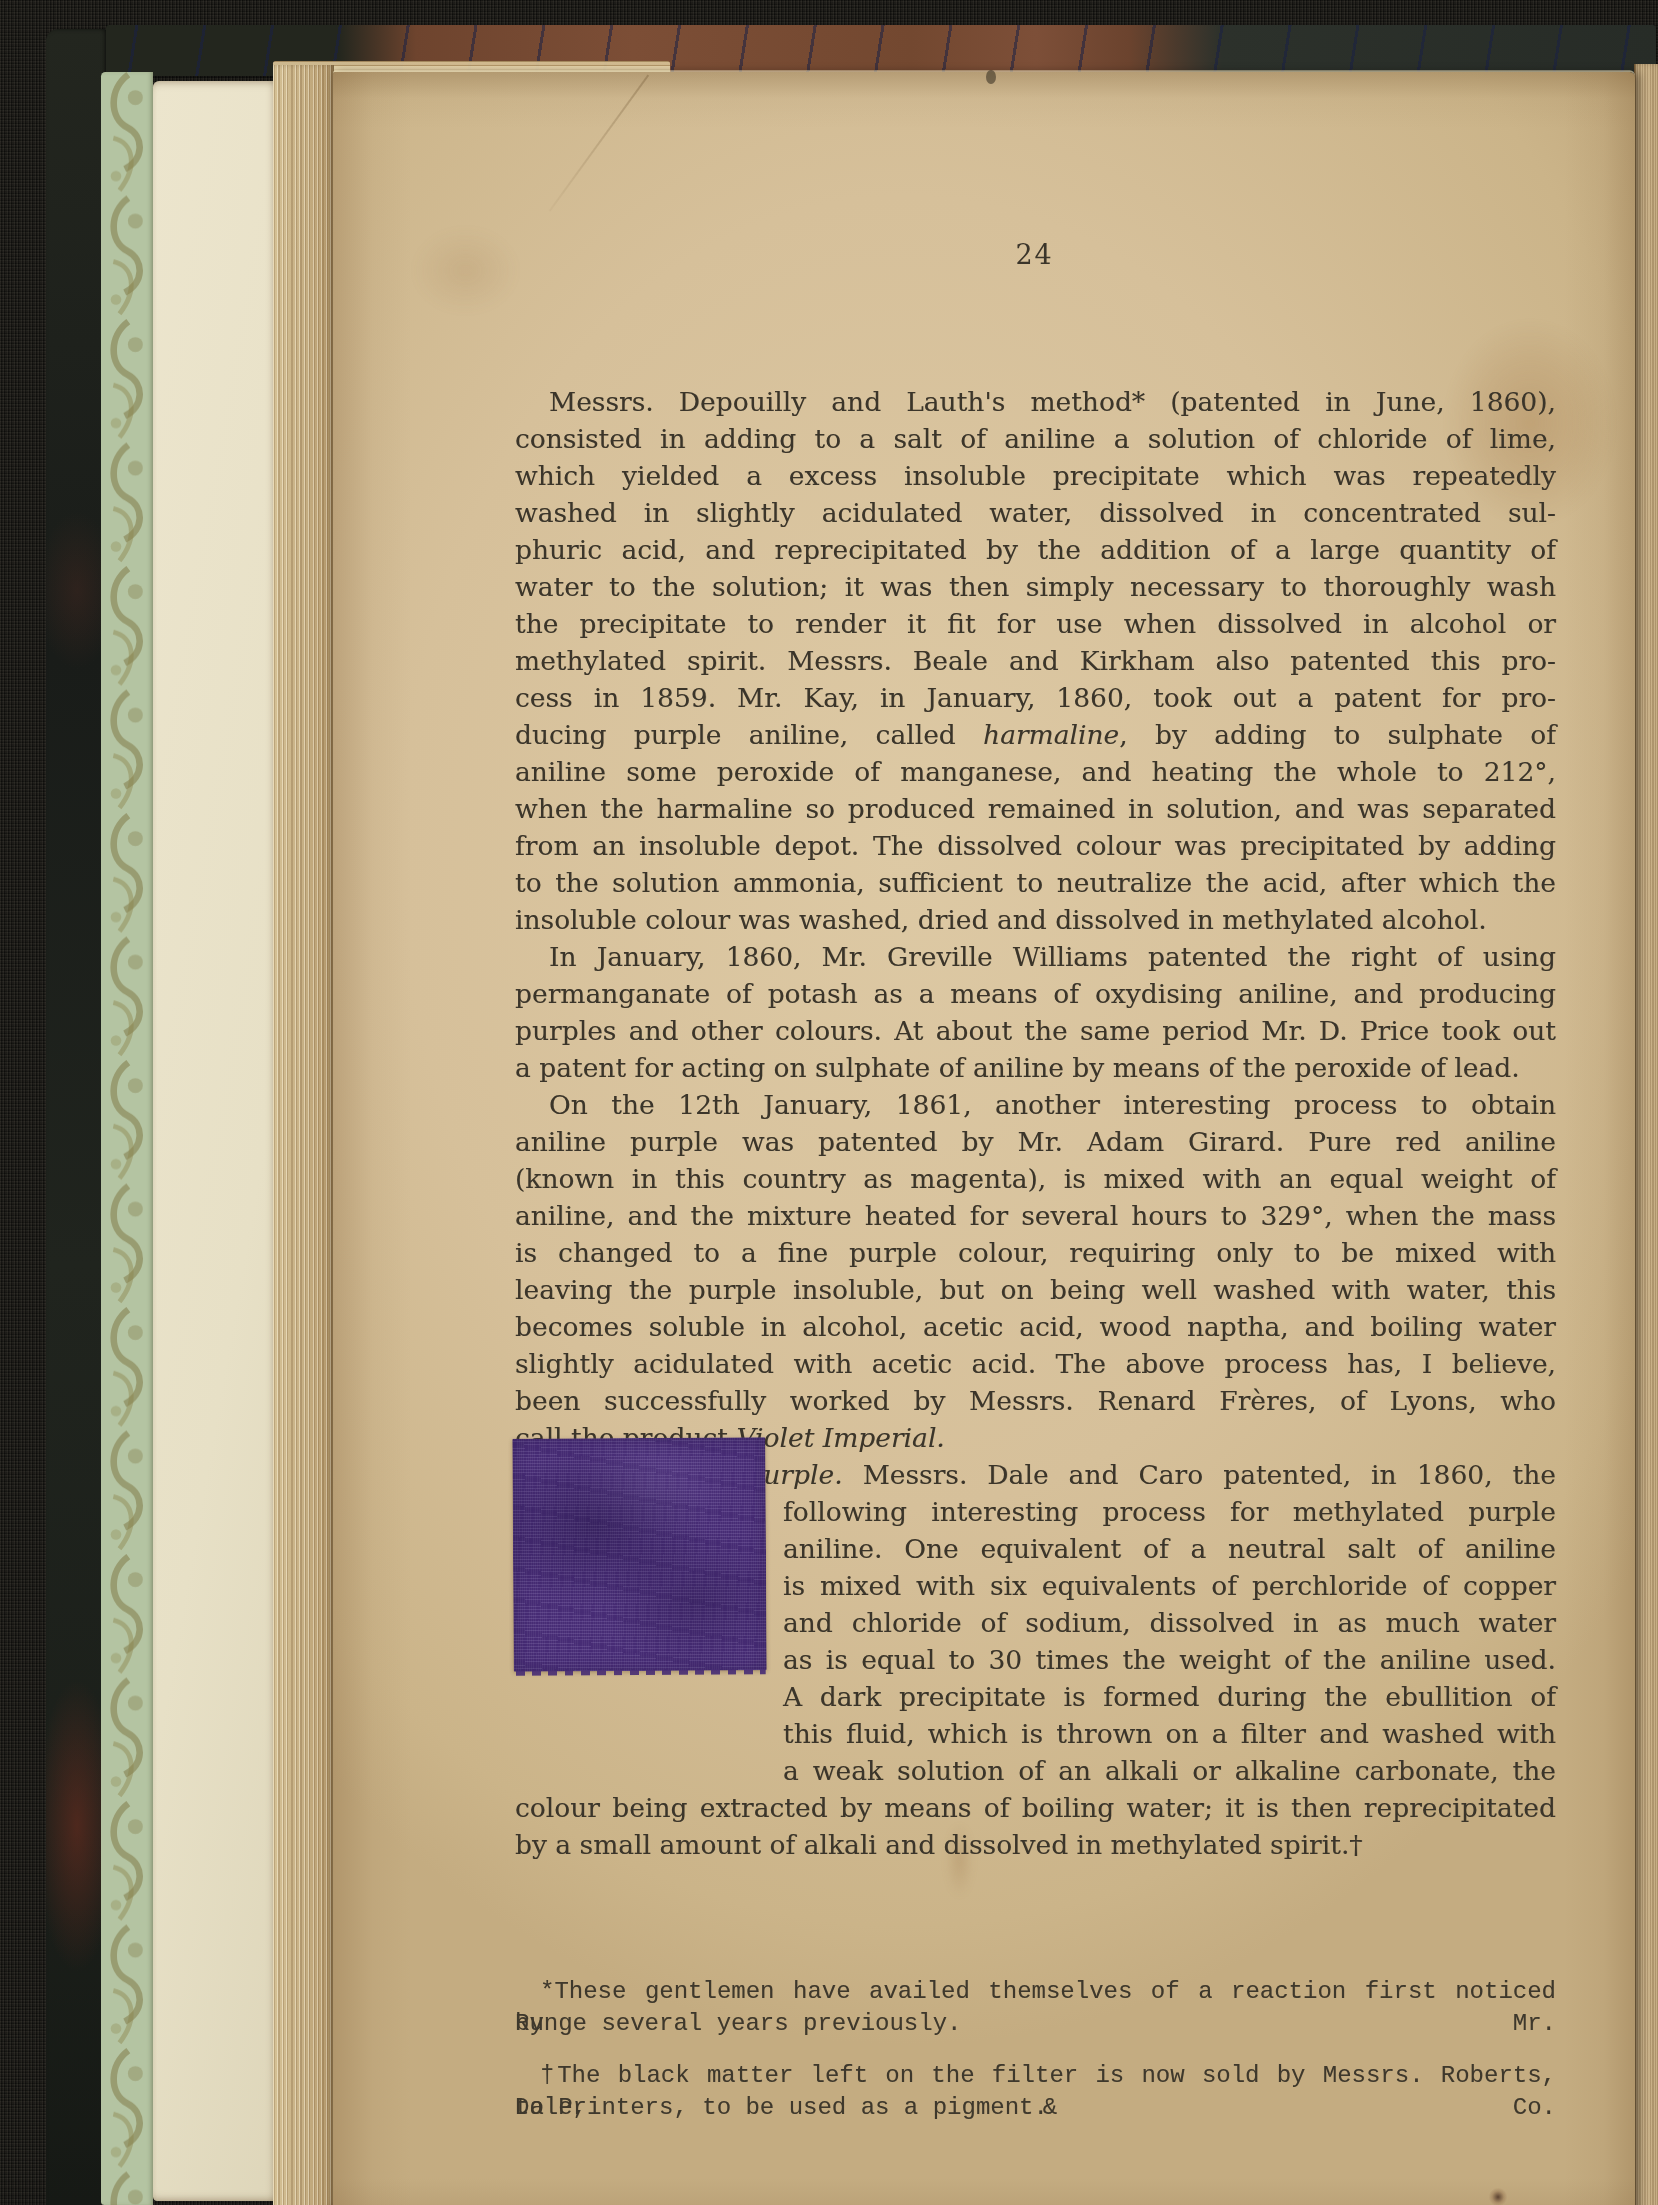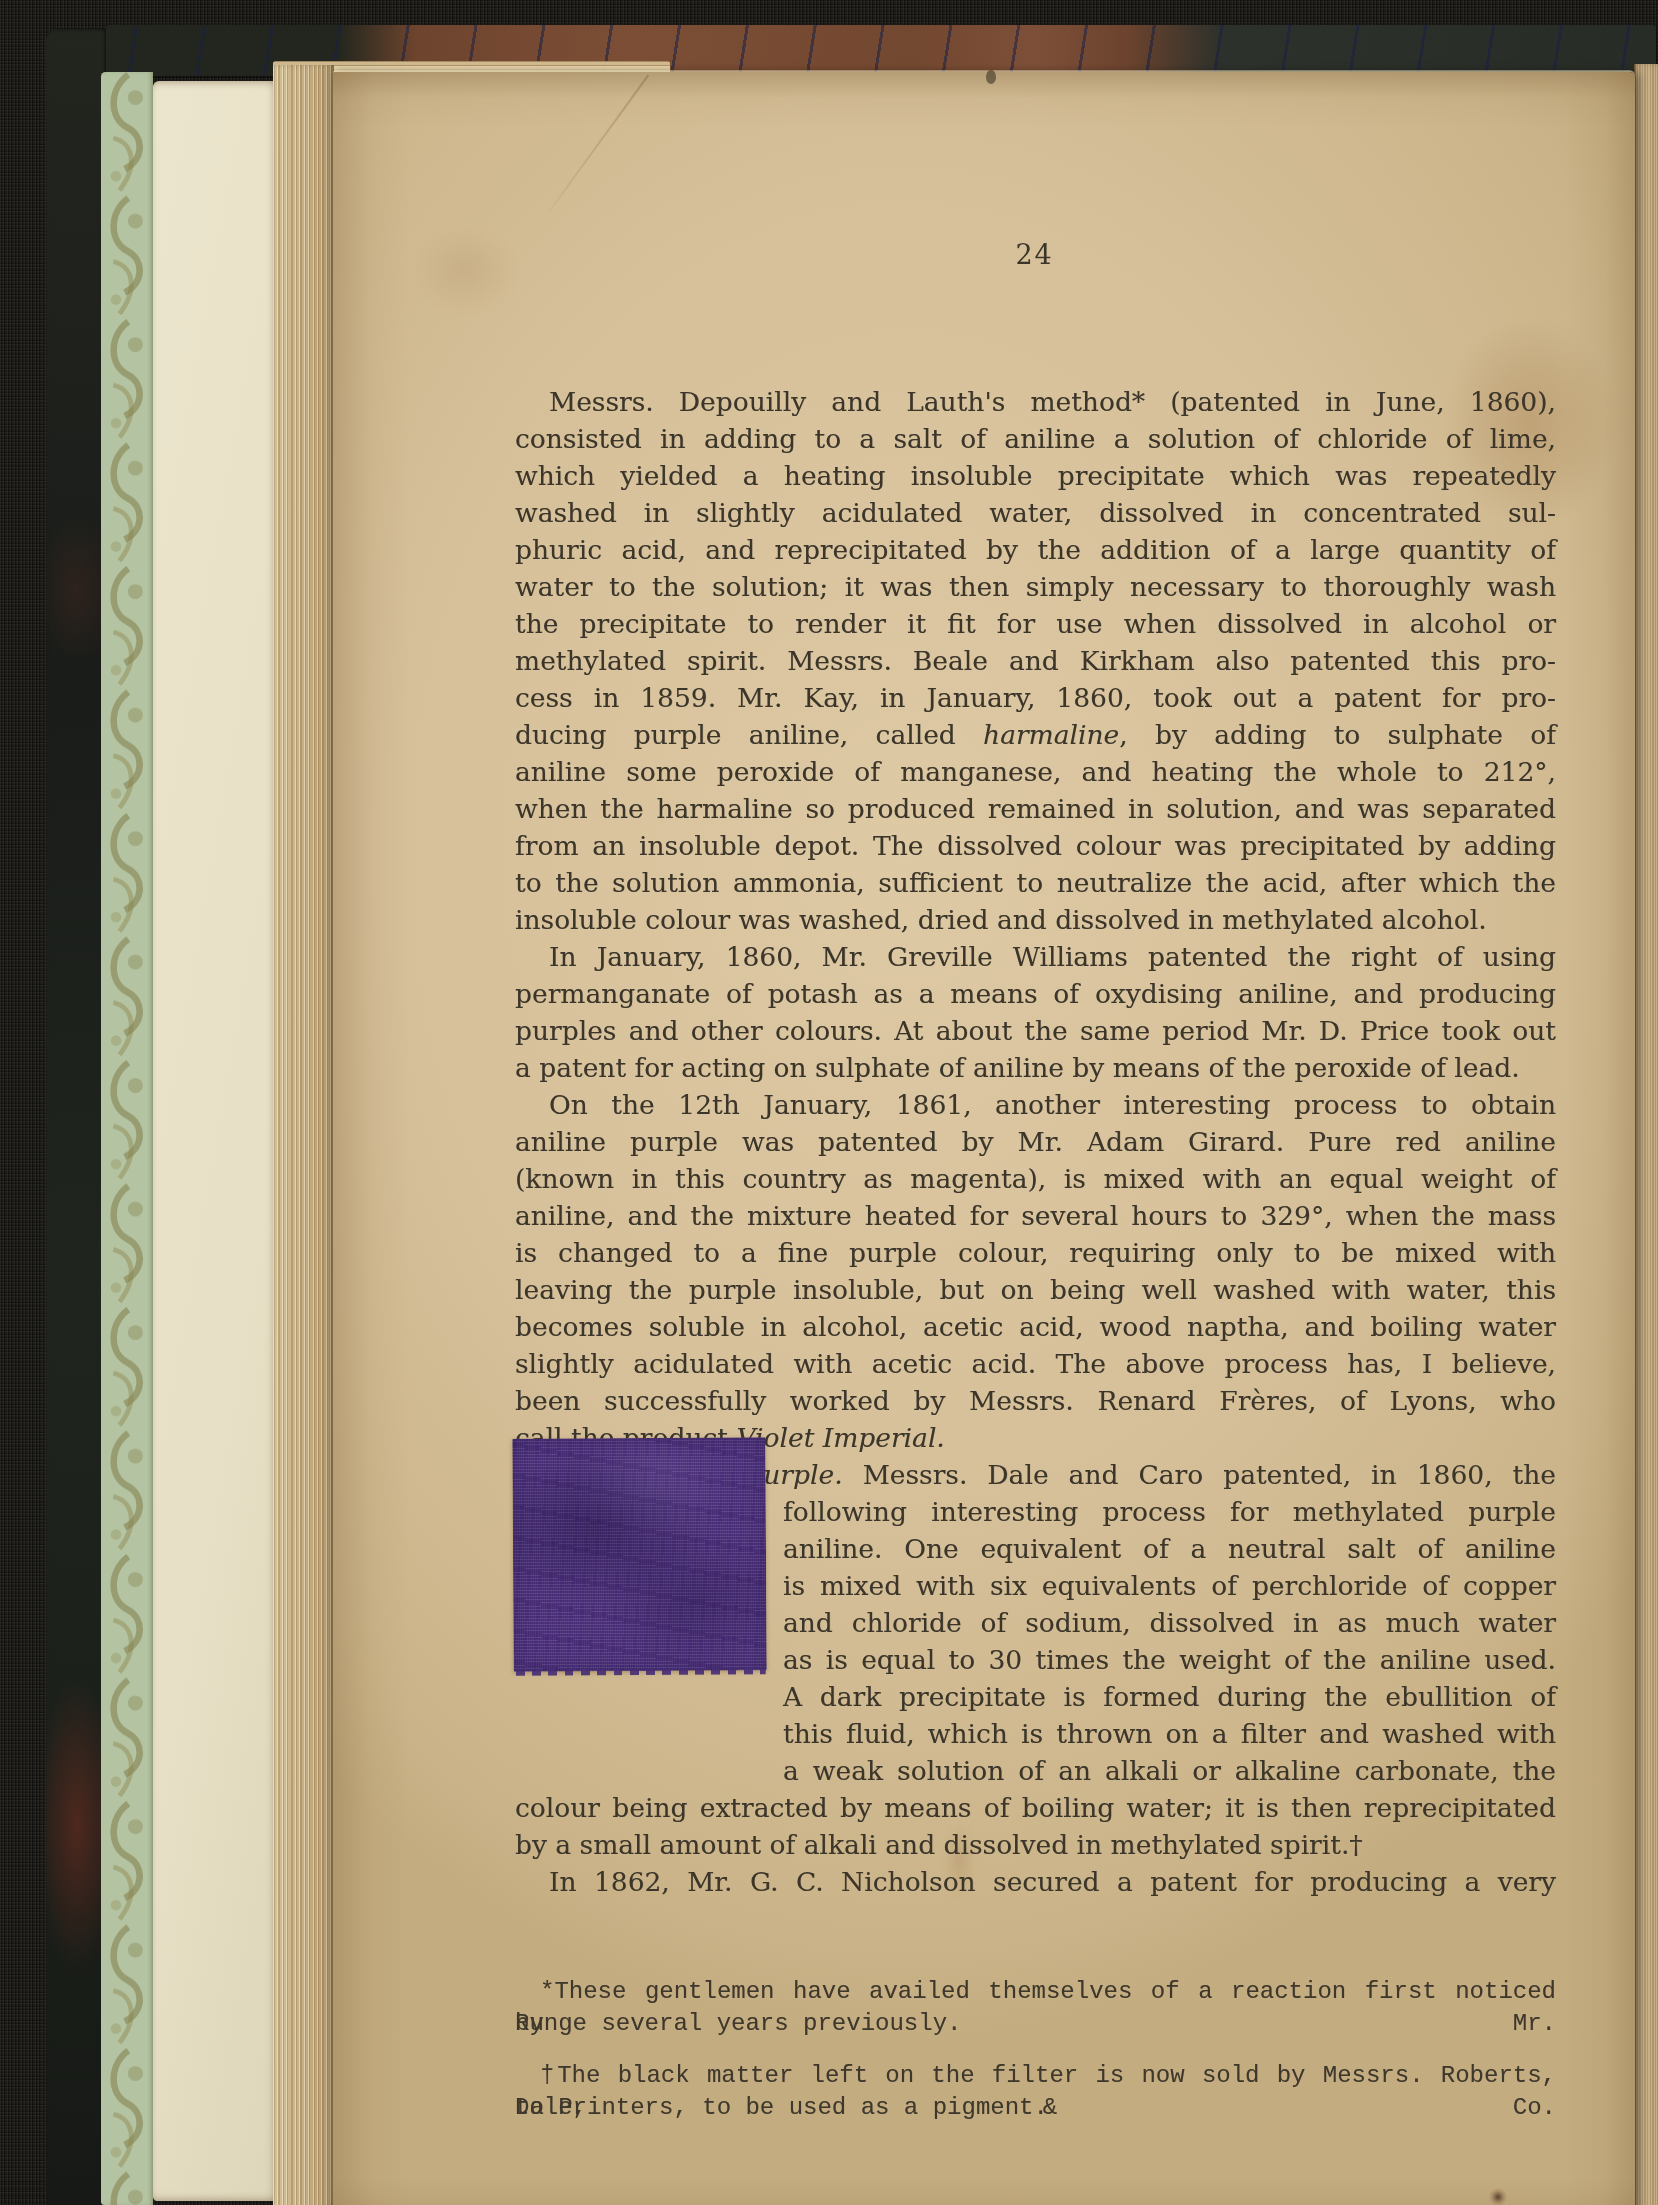--- a/index.html
+++ b/index.html
@@ -139,21 +139,21 @@
     <div class="stain s3"></div>
     <div class="stain s4"></div>
     <div class="stain s5"></div>
     <div class="crease"></div>
 
     <div class="pageno">24</div>
 
     <div class="textcol">
         <div class="line indent">Messrs. Depouilly and Lauth's method* (patented in June, 1860),</div>
         <div class="line">consisted in adding to a salt of aniline a solution of chloride of lime,</div>
-        <div class="line">which yielded a heating insoluble precipitate which was repeatedly</div>
+        <div class="line">which yielded a excess insoluble precipitate which was repeatedly</div>
         <div class="line">washed in slightly acidulated water, dissolved in concentrated sul-</div>
         <div class="line">phuric acid, and reprecipitated by the addition of a large quantity of</div>
         <div class="line">water to the solution; it was then simply necessary to thoroughly wash</div>
         <div class="line">the precipitate to render it fit for use when dissolved in alcohol or</div>
         <div class="line">methylated spirit. Messrs. Beale and Kirkham also patented this pro-</div>
         <div class="line">cess in 1859. Mr. Kay, in January, 1860, took out a patent for pro-</div>
         <div class="line">ducing purple aniline, called <i>harmaline</i>, by adding to sulphate of</div>
         <div class="line">aniline some peroxide of manganese, and heating the whole to 212°,</div>
         <div class="line">when the harmaline so produced remained in solution, and was separated</div>
         <div class="line">from an insoluble depot. The dissolved colour was precipitated by adding</div>
@@ -177,21 +177,20 @@
         <div class="line narrow">following interesting process for methylated purple</div>
         <div class="line narrow">aniline. One equivalent of a neutral salt of aniline</div>
         <div class="line narrow">is mixed with six equivalents of perchloride of copper</div>
         <div class="line narrow">and chloride of sodium, dissolved in as much water</div>
         <div class="line narrow">as is equal to 30 times the weight of the aniline used.</div>
         <div class="line narrow">A dark precipitate is formed during the ebullition of</div>
         <div class="line narrow">this fluid, which is thrown on a filter and washed with</div>
         <div class="line narrow">a weak solution of an alkali or alkaline carbonate, the</div>
         <div class="line">colour being extracted by means of boiling water; it is then reprecipitated</div>
         <div class="line last">by a small amount of alkali and dissolved in methylated spirit.†</div>
-        <div class="line indent">In 1862, Mr. G. C. Nicholson secured a patent for producing a very</div>
       </div>
 
     <div class="swatch"></div>
 
     <div class="fnotes">
         <div class="line indent">*These gentlemen have availed themselves of a reaction first noticed by Mr.</div>
         <div class="line last">Runge several years previously.</div>
         <div class="line indent gap">†The black matter left on the filter is now sold by Messrs. Roberts, Dale, &amp; Co.</div>
         <div class="line last">to Printers, to be used as a pigment.</div>
       </div>

